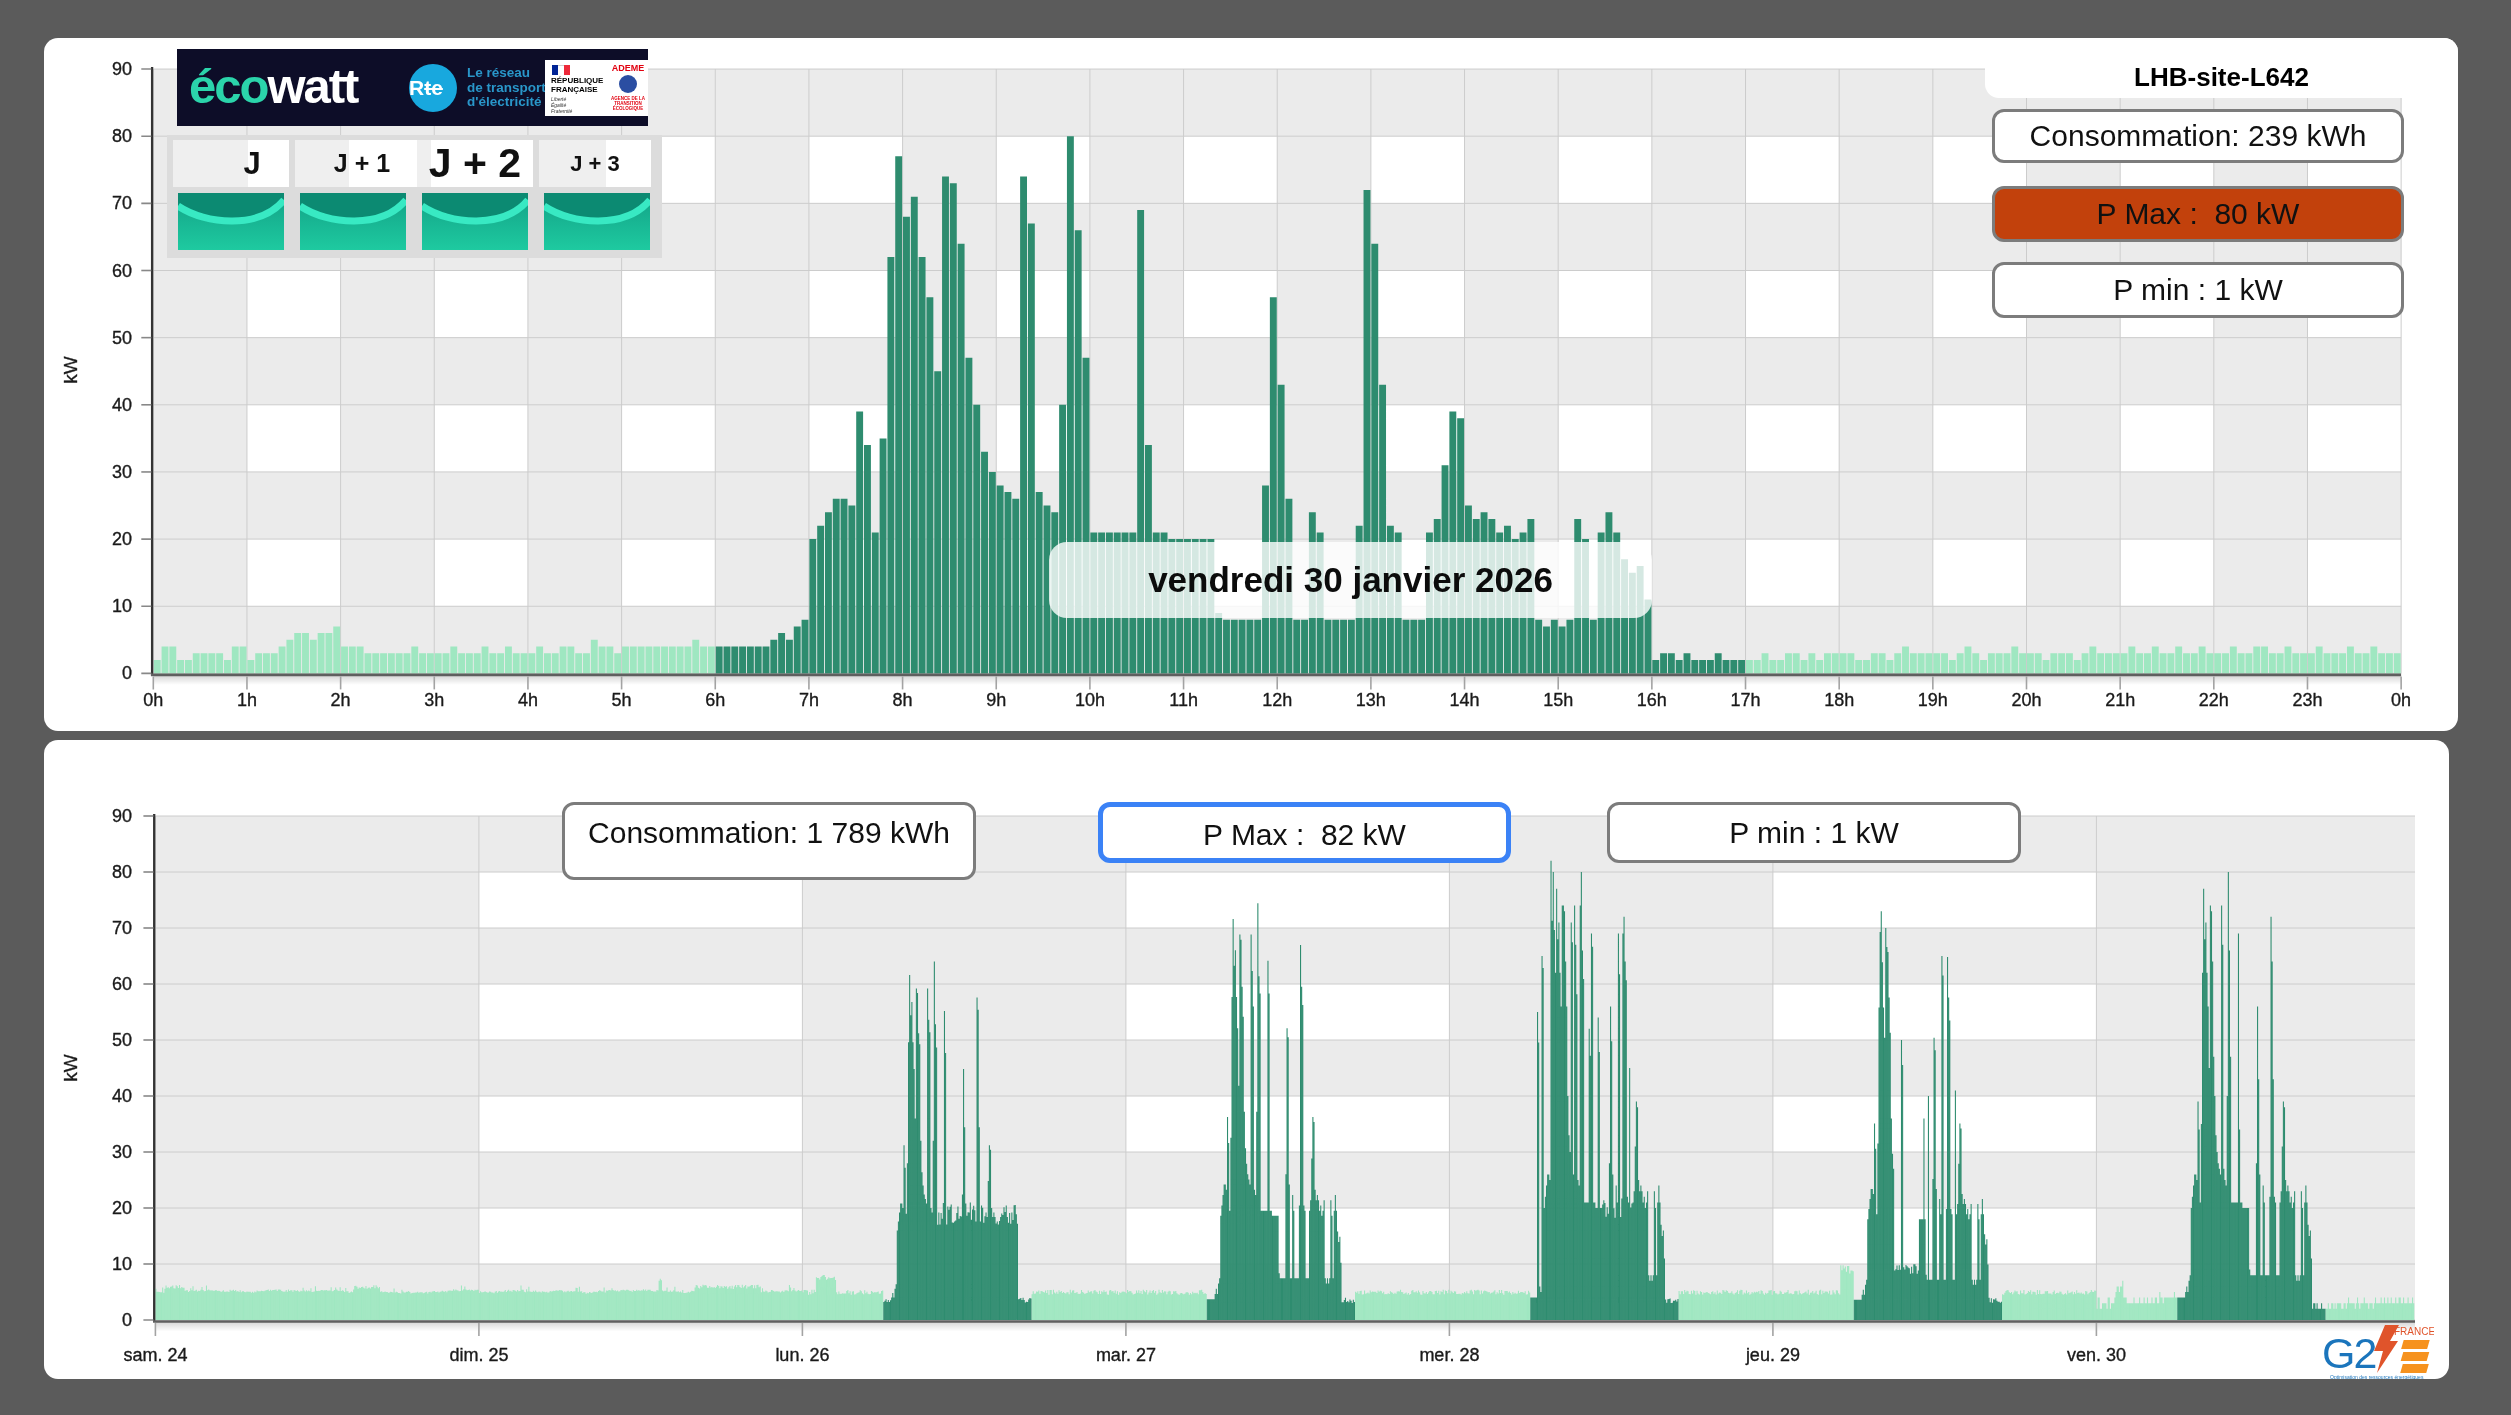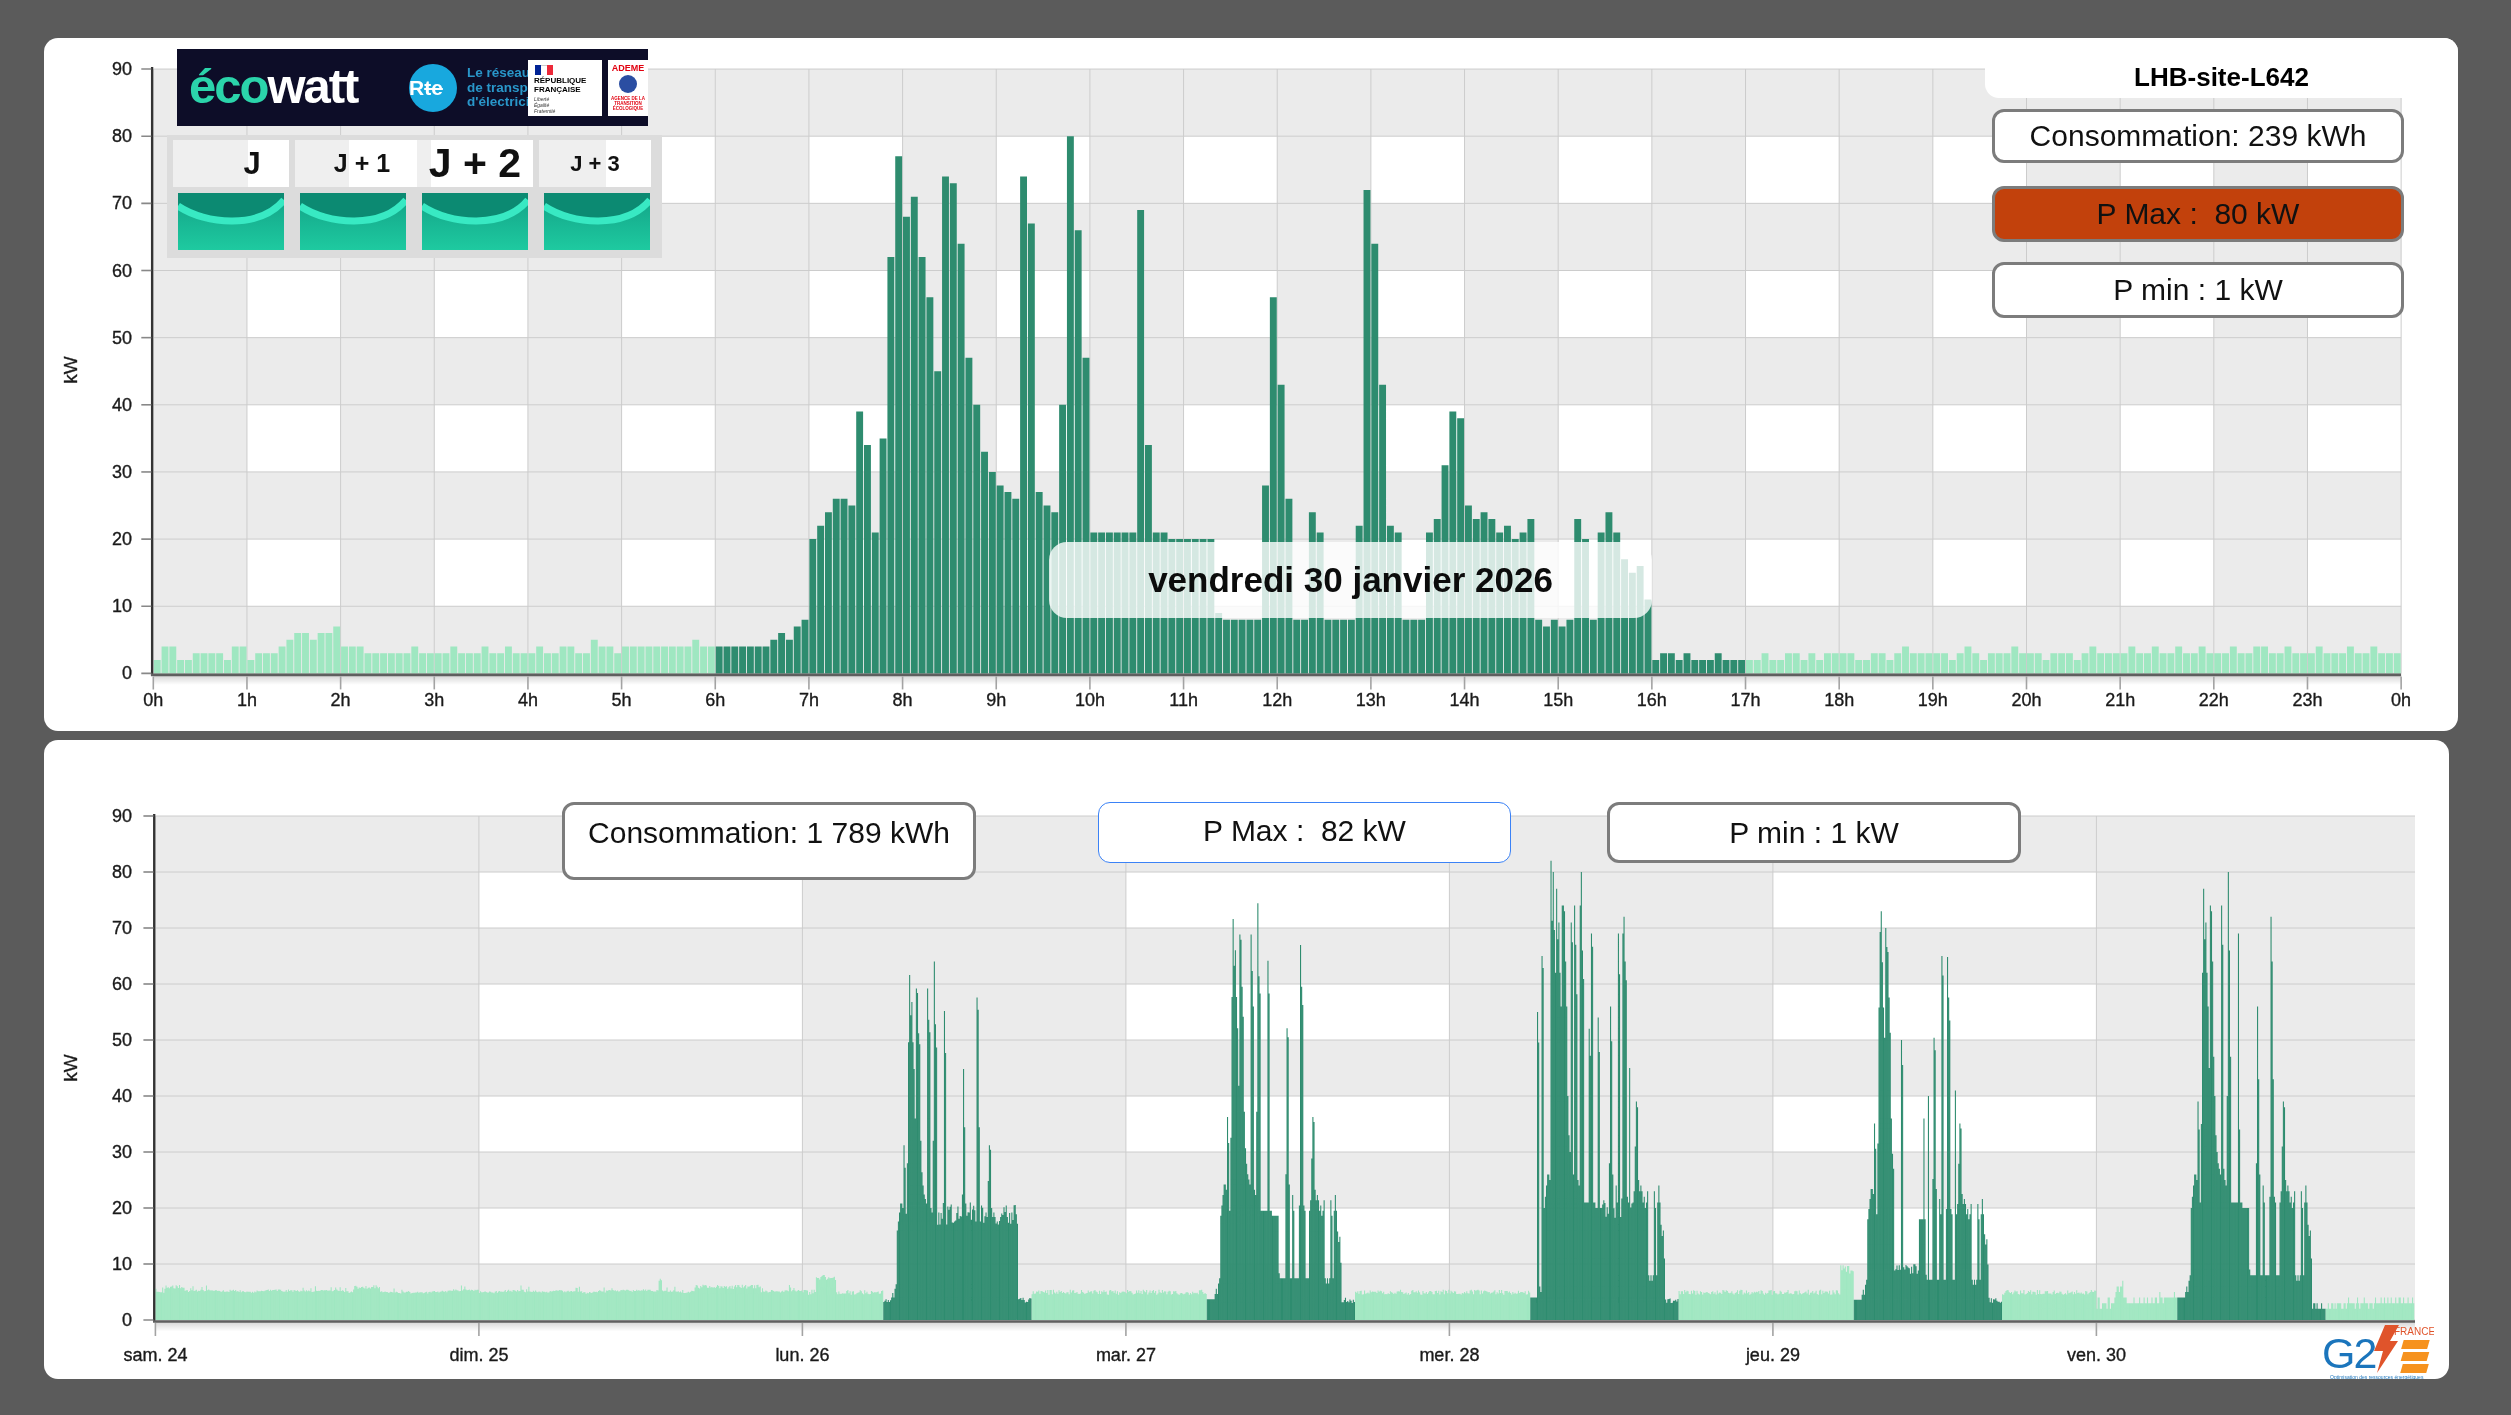--- a/index.html
+++ b/index.html
@@ -298,21 +298,21 @@
 <div style="position:absolute;left:1941px;top:0;width:473px;height:60px;background:#fff;border-bottom-left-radius:14px"></div>
     <div style="position:absolute;left:1941px;top:24px;width:473px;text-align:center;font-size:26px;font-weight:700;color:#000">LHB-site-L642</div>
     <div style="position:absolute;left:1948px;top:71px;width:412px;height:54px;border:3px solid #7c7c7c;border-radius:12px;background:#fff;box-sizing:border-box;text-align:center;font-size:30px;color:#111;line-height:48px">Consommation: 239 kWh</div>
     <div style="position:absolute;left:1948px;top:148px;width:412px;height:56px;border:3px solid #7c7c7c;border-radius:12px;background:#c2410c;box-sizing:border-box;text-align:center;font-size:30px;color:#111;line-height:50px">P Max :&nbsp; 80 kW</div>
     <div style="position:absolute;left:1948px;top:224px;width:412px;height:56px;border:3px solid #7c7c7c;border-radius:12px;background:#fff;box-sizing:border-box;text-align:center;font-size:30px;color:#111;line-height:50px">P min : 1 kW</div>
     <div style="position:absolute;left:1005px;top:504px;width:603px;height:76px;background:rgba(255,255,255,.8);border-radius:18px;text-align:center;font-size:35px;font-weight:700;color:#0c0c0c;line-height:76px">vendredi 30 janvier 2026</div>
 <div style="position:absolute;left:133px;top:11px;width:471px;height:77px;background:#0d0d28">
  <div style="position:absolute;left:12px;top:9px;font-size:49px;font-weight:700;letter-spacing:-2px;color:#fff"><span style="color:#2bd4ab">éco</span>watt</div>
  <div style="position:absolute;left:232px;top:15px;width:48px;height:48px;border-radius:50%;background:#18a8de;color:#fff;text-align:left;font-size:21px;font-weight:700;line-height:48px">R<span style="text-decoration:line-through">te</span></div>
  <div style="position:absolute;left:290px;top:17px;font-size:13.5px;line-height:14.5px;color:#2996c9;font-weight:700">Le réseau<br>de transport<br>d'électricité</div>
- <div style="position:absolute;left:351px;top:11px;width:74px;height:56px;background:#fff">
+ <div style="position:absolute;left:368px;top:11px;width:74px;height:56px;background:#fff">
    <div style="position:absolute;left:7px;top:5px;width:6px;height:10px;background:#002395"></div>
    <div style="position:absolute;left:13px;top:5px;width:6px;height:10px;background:#fff;border-top:1px solid #ccc"></div>
    <div style="position:absolute;left:19px;top:5px;width:6px;height:10px;background:#ed2939"></div>
    <div style="position:absolute;left:6px;top:17px;font-size:8px;line-height:8.5px;font-weight:700;color:#000">RÉPUBLIQUE<br>FRANÇAISE</div>
    <div style="position:absolute;left:6px;top:36px;font-size:5px;line-height:6px;color:#333;font-style:italic">Liberté<br>Égalité<br>Fraternité</div>
  </div>
  <div style="position:absolute;left:431px;top:11px;width:40px;height:56px;background:#fff">
    <div style="position:absolute;left:0;top:3px;width:40px;text-align:center;font-size:9px;font-weight:700;color:#e1000f">ADEME</div>
    <div style="position:absolute;left:11px;top:15px;width:18px;height:18px;border-radius:50%;background:#2b4ea2"></div>
    <div style="position:absolute;left:3px;top:36px;width:34px;font-size:4.5px;line-height:5px;color:#e1000f;font-weight:700;text-align:center">AGENCE DE LA TRANSITION ÉCOLOGIQUE</div>
@@ -482,21 +482,21 @@
       <text x="1081.90" y="621" text-anchor="middle" font-size="18" fill="#1a1a1a" stroke="#1a1a1a">mar. 27</text>
       <line x1="1405.40" y1="583.0" x2="1405.40" y2="596.0" stroke="#a3a3a3" stroke-width="1.6"></line>
       <text x="1405.40" y="621" text-anchor="middle" font-size="18" fill="#1a1a1a" stroke="#1a1a1a">mer. 28</text>
       <line x1="1728.90" y1="583.0" x2="1728.90" y2="596.0" stroke="#a3a3a3" stroke-width="1.6"></line>
       <text x="1728.90" y="621" text-anchor="middle" font-size="18" fill="#1a1a1a" stroke="#1a1a1a">jeu. 29</text>
       <line x1="2052.40" y1="583.0" x2="2052.40" y2="596.0" stroke="#a3a3a3" stroke-width="1.6"></line>
       <text x="2052.40" y="621" text-anchor="middle" font-size="18" fill="#1a1a1a" stroke="#1a1a1a">ven. 30</text>
       <text x="33" y="328" font-size="19" fill="#1a1a1a" stroke="#1a1a1a" transform="rotate(-90 33 328)" text-anchor="middle">kW</text>
     </svg>
 <div style="position:absolute;left:518px;top:62px;width:414px;height:78px;border:3px solid #7c7c7c;border-radius:12px;background:#fff;box-sizing:border-box;text-align:center;font-size:30px;color:#111;line-height:55px">Consommation: 1 789 kWh</div>
-    <div style="position:absolute;left:1054px;top:62px;width:413px;height:61px;border:1px solid #3b82f6;border-radius:12px;background:#fff;box-sizing:border-box;text-align:center;font-size:30px;color:#111;line-height:55px">P Max :&nbsp; 82 kW</div>
+    <div style="position:absolute;left:1054px;top:62px;width:413px;height:61px;border:5px solid #3b82f6;border-radius:12px;background:#fff;box-sizing:border-box;text-align:center;font-size:30px;color:#111;line-height:55px">P Max :&nbsp; 82 kW</div>
     <div style="position:absolute;left:1563px;top:62px;width:414px;height:61px;border:3px solid #7c7c7c;border-radius:12px;background:#fff;box-sizing:border-box;text-align:center;font-size:30px;color:#111;line-height:55px">P min : 1 kW</div>
     <svg width="112" height="56" style="position:absolute;left:2278px;top:585px">
  <text x="0" y="43" font-size="43" font-weight="700" letter-spacing="-2" fill="#1b75bc" font-family="Liberation Sans">G2</text>
  <path d="M63,0 L77,0 L68,16 L76,16 L55,48 L61,26 L52,26 Z" fill="#e0542b"></path>
  <text x="72" y="10" font-size="10" font-weight="700" fill="#e0542b" font-family="Liberation Sans">FRANCE</text>
  <g fill="#f6921e" transform="skewX(-16)">
   <rect x="86" y="15" width="26" height="9"></rect>
   <rect x="89" y="27" width="26" height="9"></rect>
   <rect x="92" y="39" width="26" height="9"></rect>
  </g>

